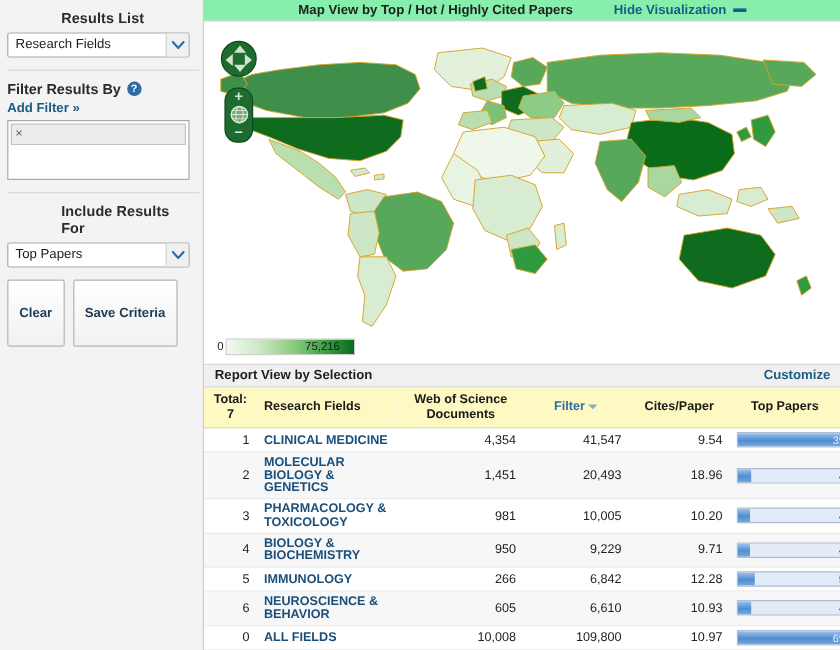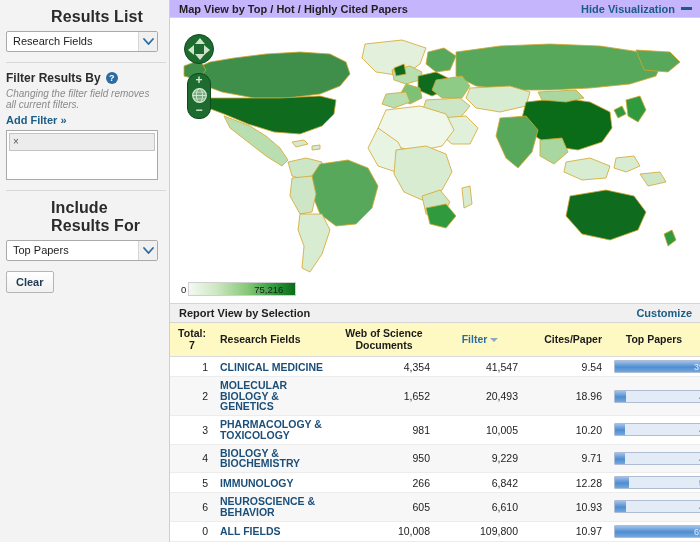--- a/index.html
+++ b/index.html
@@ -16,21 +16,21 @@
 
   
   #sidebar {
     width: 170px; height: 542px;
     background: #f3f3f3;
     border-right: 1px solid #cfcfcf;
     padding: 6px 8px 0 6px;
     position: relative;
   }
   .side-head {
-    font-size: 16px; font-weight: bold; color: #2b2b2b;
+    font-size: 12px; font-weight: bold; color: #2b2b2b;
     margin: 2px 0 5px 1px; letter-spacing: .1px; padding-left: 44px;
   }
   .sel-wrap { position: relative; width: 152px; margin-bottom: 4px; }
   .sel {
     width: 152px; height: 21px;
     background: #ffffff;
     border: 1px solid #a9a9a9;
     border-radius: 2px;
     font-size: 11px; color: #1c1c1c;
     padding: 0 20px 0 6px;
@@ -81,31 +81,31 @@
   }
   .chip-x { color: #555; font-size: 10px; line-height: 11px; }
   .filter-empty { height: 26px; background: #fff; }
 
   .btn-row { display: flex; gap: 7px; margin-top: 10px; }
   .btn {
     background: linear-gradient(#ffffff, #f1f1f1);
     border: 1px solid #b5b5b5;
     border-radius: 2px;
     font-size: 11px; font-weight: bold; color: #1f3a52;
-    padding: 4px 9px; cursor: pointer; text-align: center;
+    padding: 21px 9px; cursor: pointer; text-align: center;
   }
 
   
   #main { width: 530px; height: 542px; background: #fff; position: relative; }
 
   .panel-head {
     height: 18px;
-    background: #c4b5fd;
+    background: #86efac;
     border-bottom: 1px solid #d4d4d4;
-    display: flex; align-items: center; justify-content: space-between;
+    display: flex; align-items: center; justify-content: center;
     padding: 0 8px 0 9px;
   }
   .panel-head .title { font-size: 11px; font-weight: bold; color: #1f1f1f; }
   .panel-head .right { display: flex; align-items: center; gap: 6px; margin-left: 34px; }
   .link-blue { font-size: 11px; font-weight: bold; color: #1b5c86; cursor: pointer; }
   .minus-icon { width: 11px; height: 3px; background: #1b5c86; display: block; }
 
   
   #mapbox { position: relative; width: 530px; height: 285px; background: #ffffff; overflow: hidden; }
   #mapsvg { position: absolute; left: 0; top: 0; }
@@ -169,21 +169,21 @@
   .c-rank { width: 44px; text-align: right; color: #222; }
   .c-field { width: 118px; }
   .c-docs  { width: 104px; text-align: right; }
   .c-cites { width: 88px; text-align: right; }
   .c-cpp   { width: 84px; text-align: right; }
   .c-top   { width: 92px; }
   th.c-rank { text-align: center; line-height: 12px; }
   th.c-field, td.c-field { text-align: left; }
   th.c-docs { text-align: center; line-height: 12px; }
   th.c-cites { text-align: center; }
-  th.c-cpp { }
+  th.c-cpp { text-align: center; }
   th.c-top { text-align: center; }
   .fieldlink {
     color: #1b4f7a; font-weight: bold; font-size: 10.5px;
     line-height: 10.5px; display: inline-block; cursor: pointer;
   }
   .sortlink { color: #2d6ca2; font-weight: bold; cursor: pointer; }
   .sort-tri {
     display: inline-block; width: 0; height: 0; margin-left: 3px;
     border-left: 4px solid transparent; border-right: 4px solid transparent;
     border-top: 4px solid #8fa8bd; vertical-align: middle;
@@ -221,21 +221,20 @@
           </svg>
       </div>
     </div>
 
     <div class="divider"></div>
 
     <div class="filter-title-row">
       <span class="filter-title">Filter Results By</span>
       <span class="help-icon">?</span>
     </div>
-    <div class="filter-note">Changing the filter field removes all current filters.</div>
     <div class="add-filter">Add Filter »</div>
 
     <div class="filter-box">
       <div class="filter-chip">
         <span class="chip-x">×</span>
       </div>
       <div class="filter-empty"></div>
     </div>
 
     <div class="divider"></div>
@@ -245,20 +244,21 @@
       <div class="sel">Top Papers</div>
       <div class="sel-arrow">
         <svg width="11" height="7" viewBox="0 0 11 7">
             <path d="M1 1 L5.5 6 L10 1" fill="none" stroke="#2d6ca2" stroke-width="1.8" stroke-linecap="round"></path>
           </svg>
       </div>
     </div>
 
     <div class="btn-row">
       <div class="btn">Clear</div>
+      <div class="btn">Save Criteria</div>
     </div>
   </div>
 
   <div id="main">
 
     <div class="panel-head">
       <span class="title">Map View by Top / Hot / Highly Cited Papers</span>
       <span class="right">
         <span class="link-blue">Hide Visualization</span>
         <span class="minus-icon"></span>
@@ -404,21 +404,21 @@
               <td class="c-top">
                 <div class="barwrap">
                   <div class="barfill" style="width: 96%;"></div>
                   <span class="barnum onfill">39</span>
                 </div>
               </td>
             </tr>
             <tr class="alt">
               <td class="c-rank">2</td>
               <td class="c-field"><span class="fieldlink">MOLECULAR BIOLOGY &amp; GENETICS</span></td>
-              <td class="c-docs">1,652</td>
+              <td class="c-docs">1,451</td>
               <td class="c-cites">20,493</td>
               <td class="c-cpp">18.96</td>
               <td class="c-top">
                 <div class="barwrap">
                   <div class="barfill" style="width: 12%;"></div>
                   <span class="barnum">4</span>
                 </div>
               </td>
             </tr>
             <tr>

